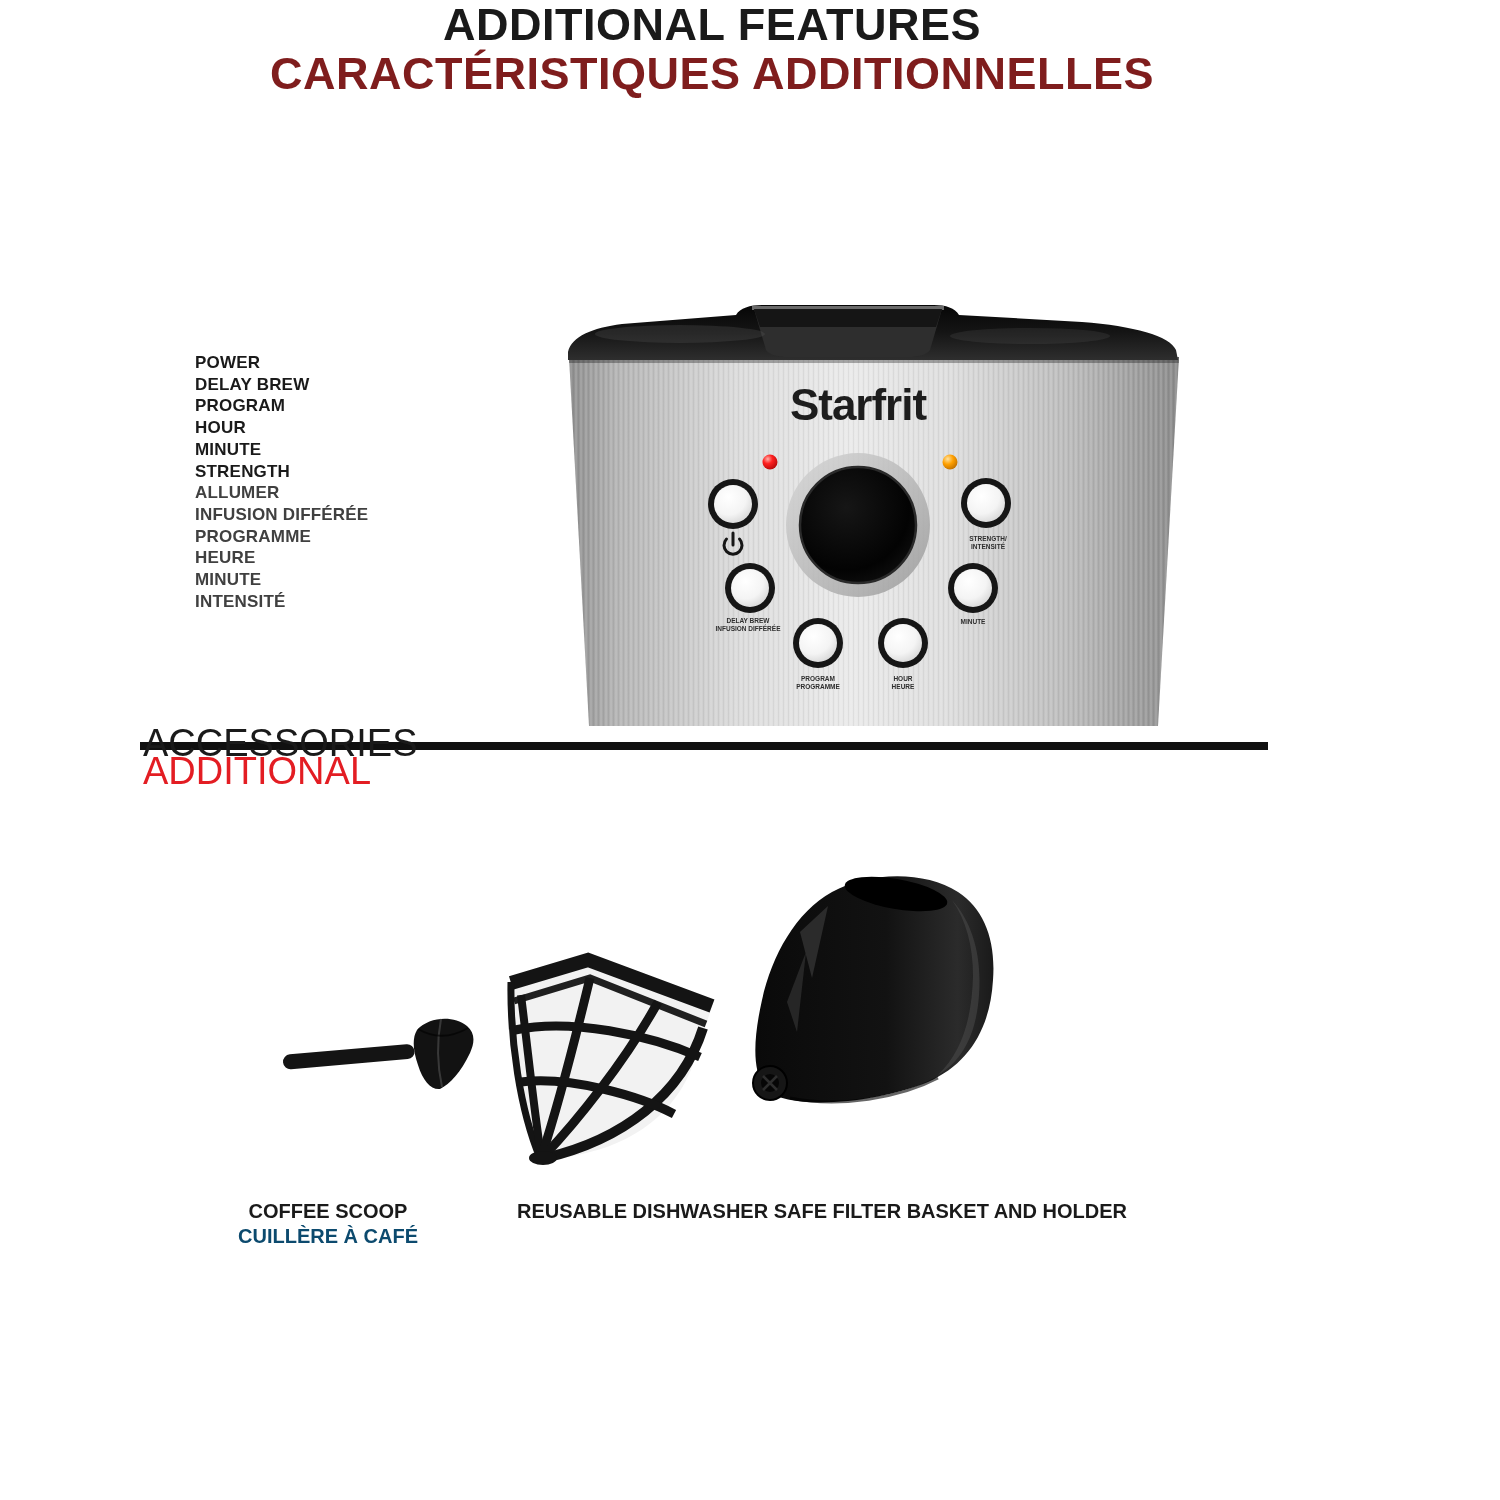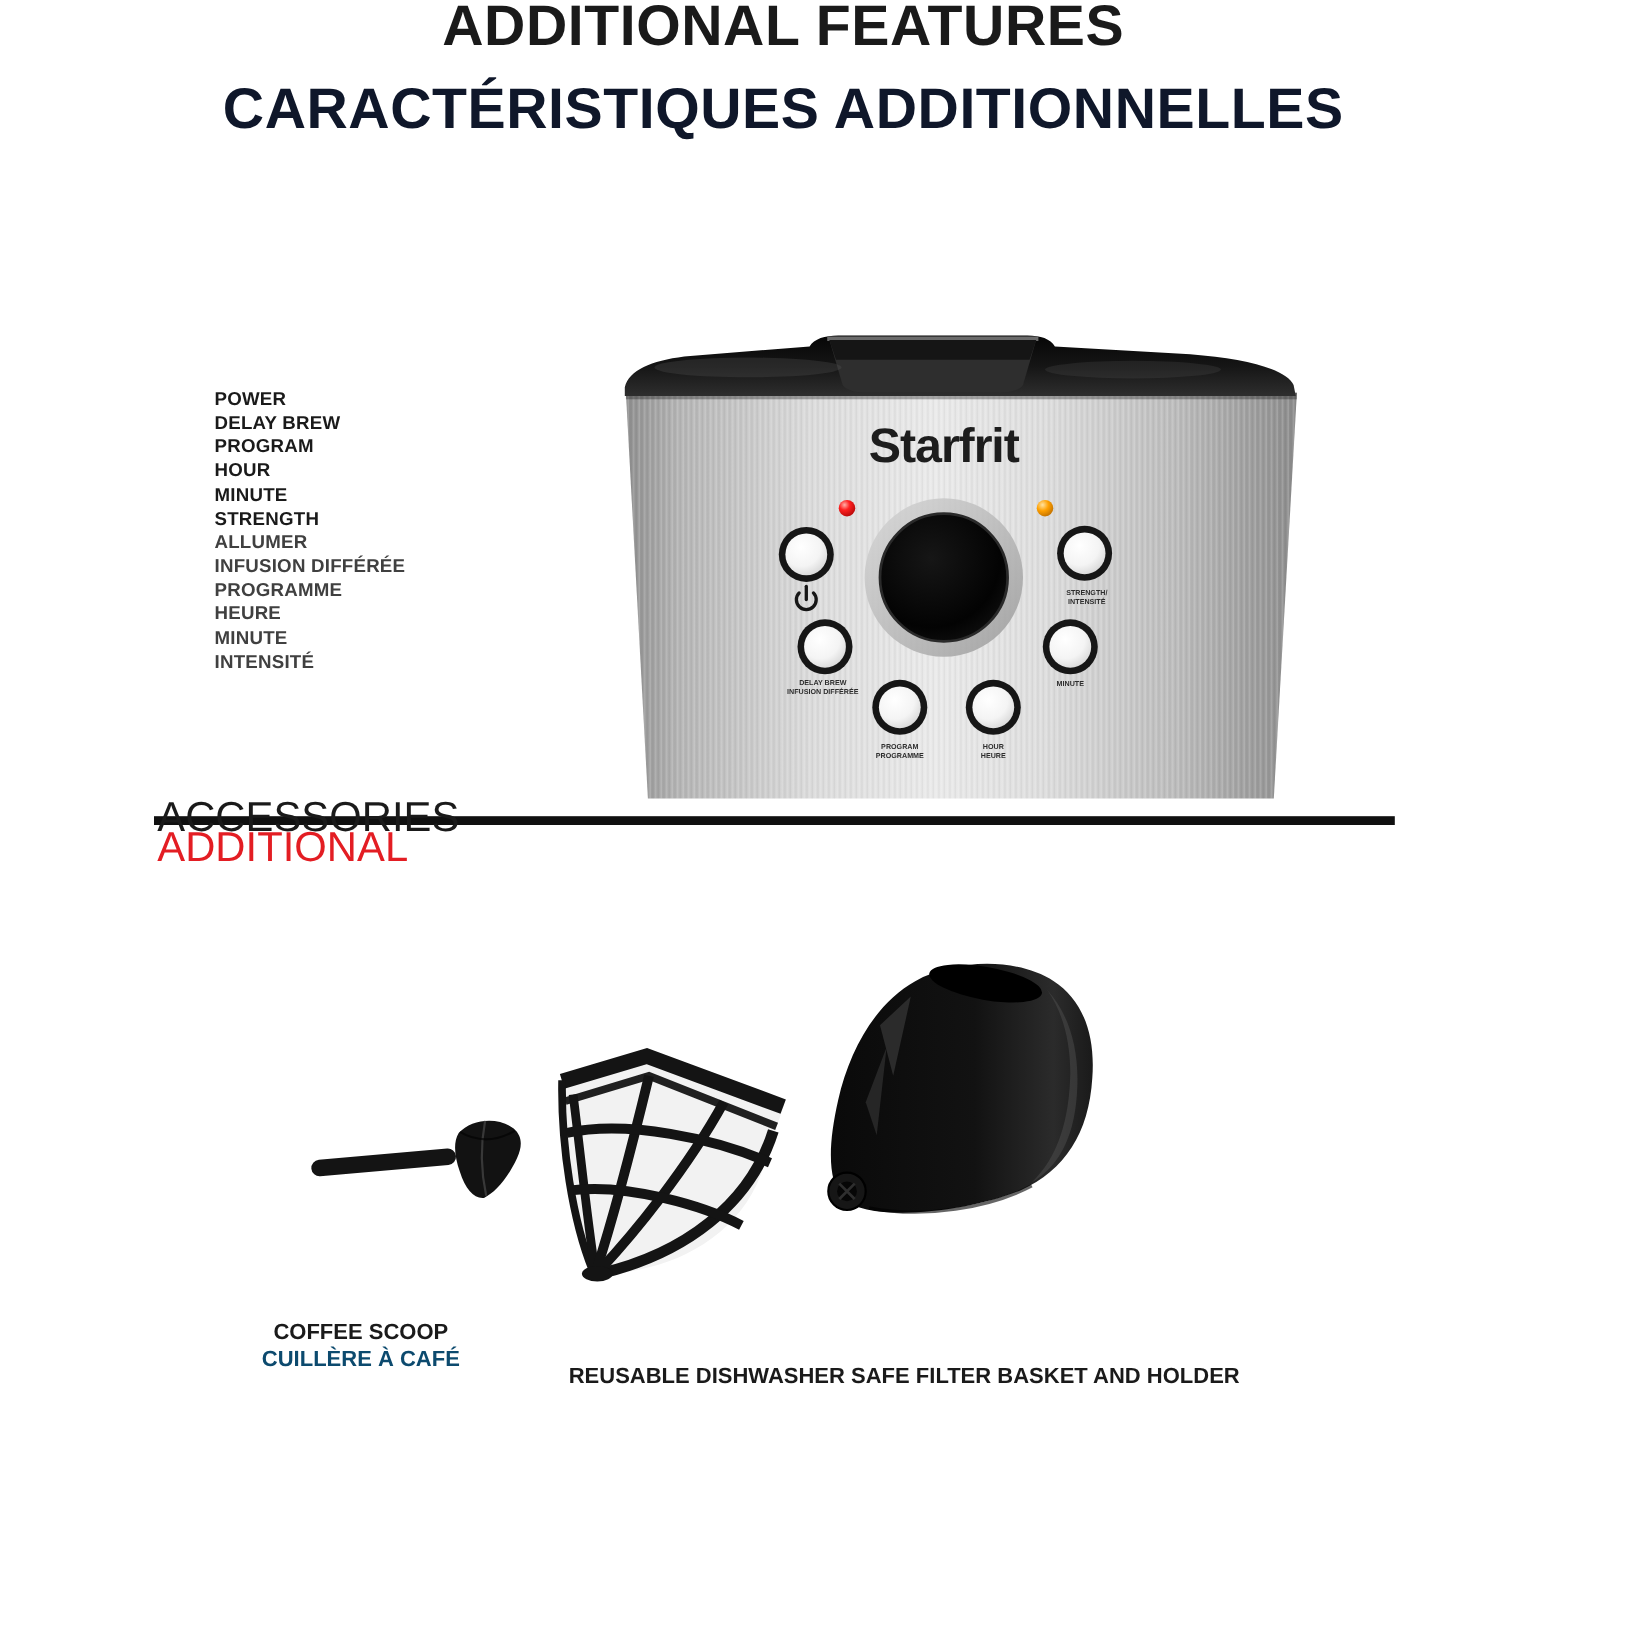--- a/index.html
+++ b/index.html
@@ -1,31 +1,31 @@
 <!DOCTYPE html>
 <html><head>
 <meta charset="utf-8">
 <style>
   html,body{margin:0;padding:0;background:#ffffff;}
   body{width:1500px;height:1500px;position:relative;overflow:hidden;
        font-family:"Liberation Sans", sans-serif; -webkit-font-smoothing:antialiased;}
   .abs{position:absolute;}
   .title-block{left:0;top:174;width:1424px;text-align:center;
-               font-size:52px;font-weight:bold;line-height:49px;letter-spacing:.5px;color:#1a1a1a;}
-  .title-fr{color:#0f172a;margin-top:26px;}
+               font-size:45px;font-weight:bold;line-height:49px;letter-spacing:.5px;color:#1a1a1a;}
+  .title-fr{color:#7f1d1d;}
   .feature-list{left:195px;top:352px;font-size:17px;font-weight:bold;line-height:21.7px;
                 color:#1a1a1a;letter-spacing:.2px;}
   .feature-list .fr{color:#404040;}
   .divider{left:140px;top:742px;width:1128px;height:8px;background:#101010;}
   .acc-header{left:143px;top:730px;font-size:38px;font-weight:normal;line-height:27.5px;color:#1a1a1a;}
   .acc-header .fr{color:#e31d23;}
   .caption{font-size:20px;font-weight:bold;line-height:24.5px;text-align:center;color:#1a1a1a;}
   .caption .fr{color:#0c4a6e;}
   .cap-scoop{left:178px;top:1199px;width:300px;}
-  .cap-filter{left:472px;top:1199px;width:700px;margin-top:40px;}
+  .cap-filter{left:472px;top:1199px;width:700px;}
   svg text{font-family:"Liberation Sans", sans-serif;}
 </style>
 </head>
 <body>
 
 <div class="abs title-block">
   <div>ADDITIONAL FEATURES</div>
   <div class="title-fr">CARACTÉRISTIQUES ADDITIONNELLES</div>
 </div>
 

